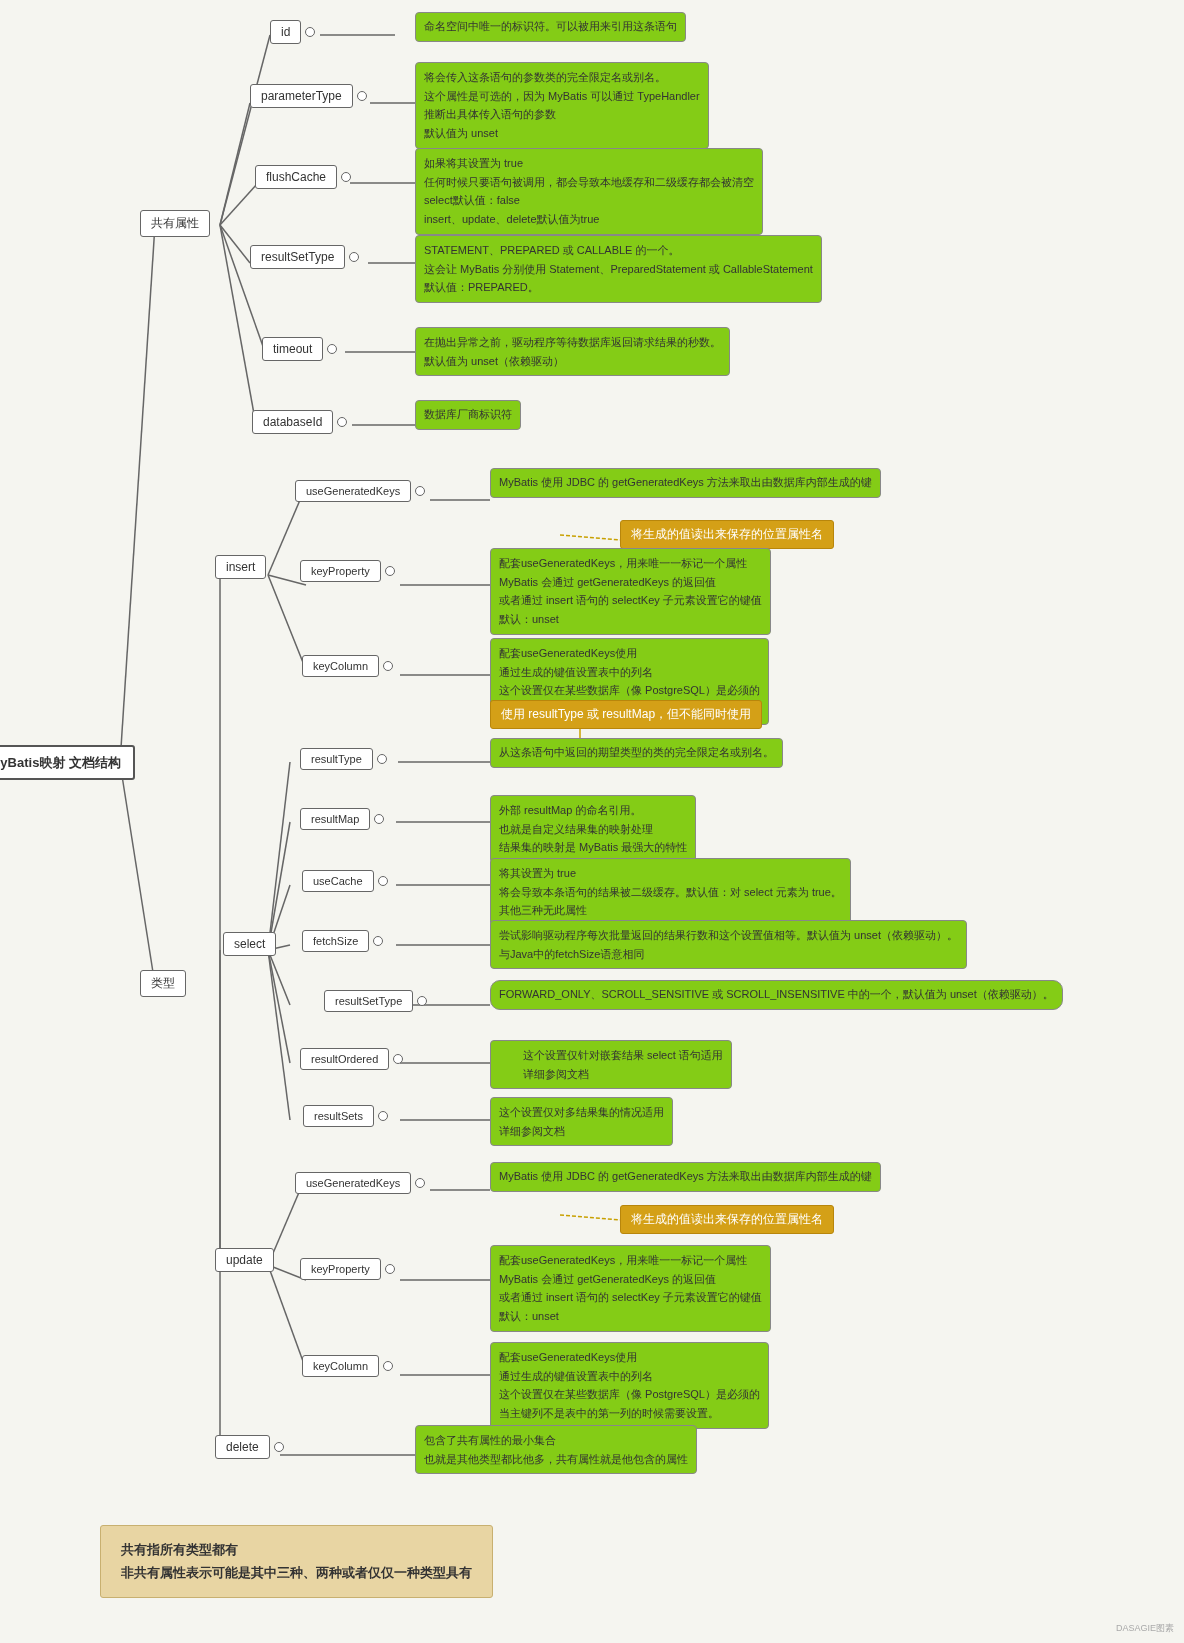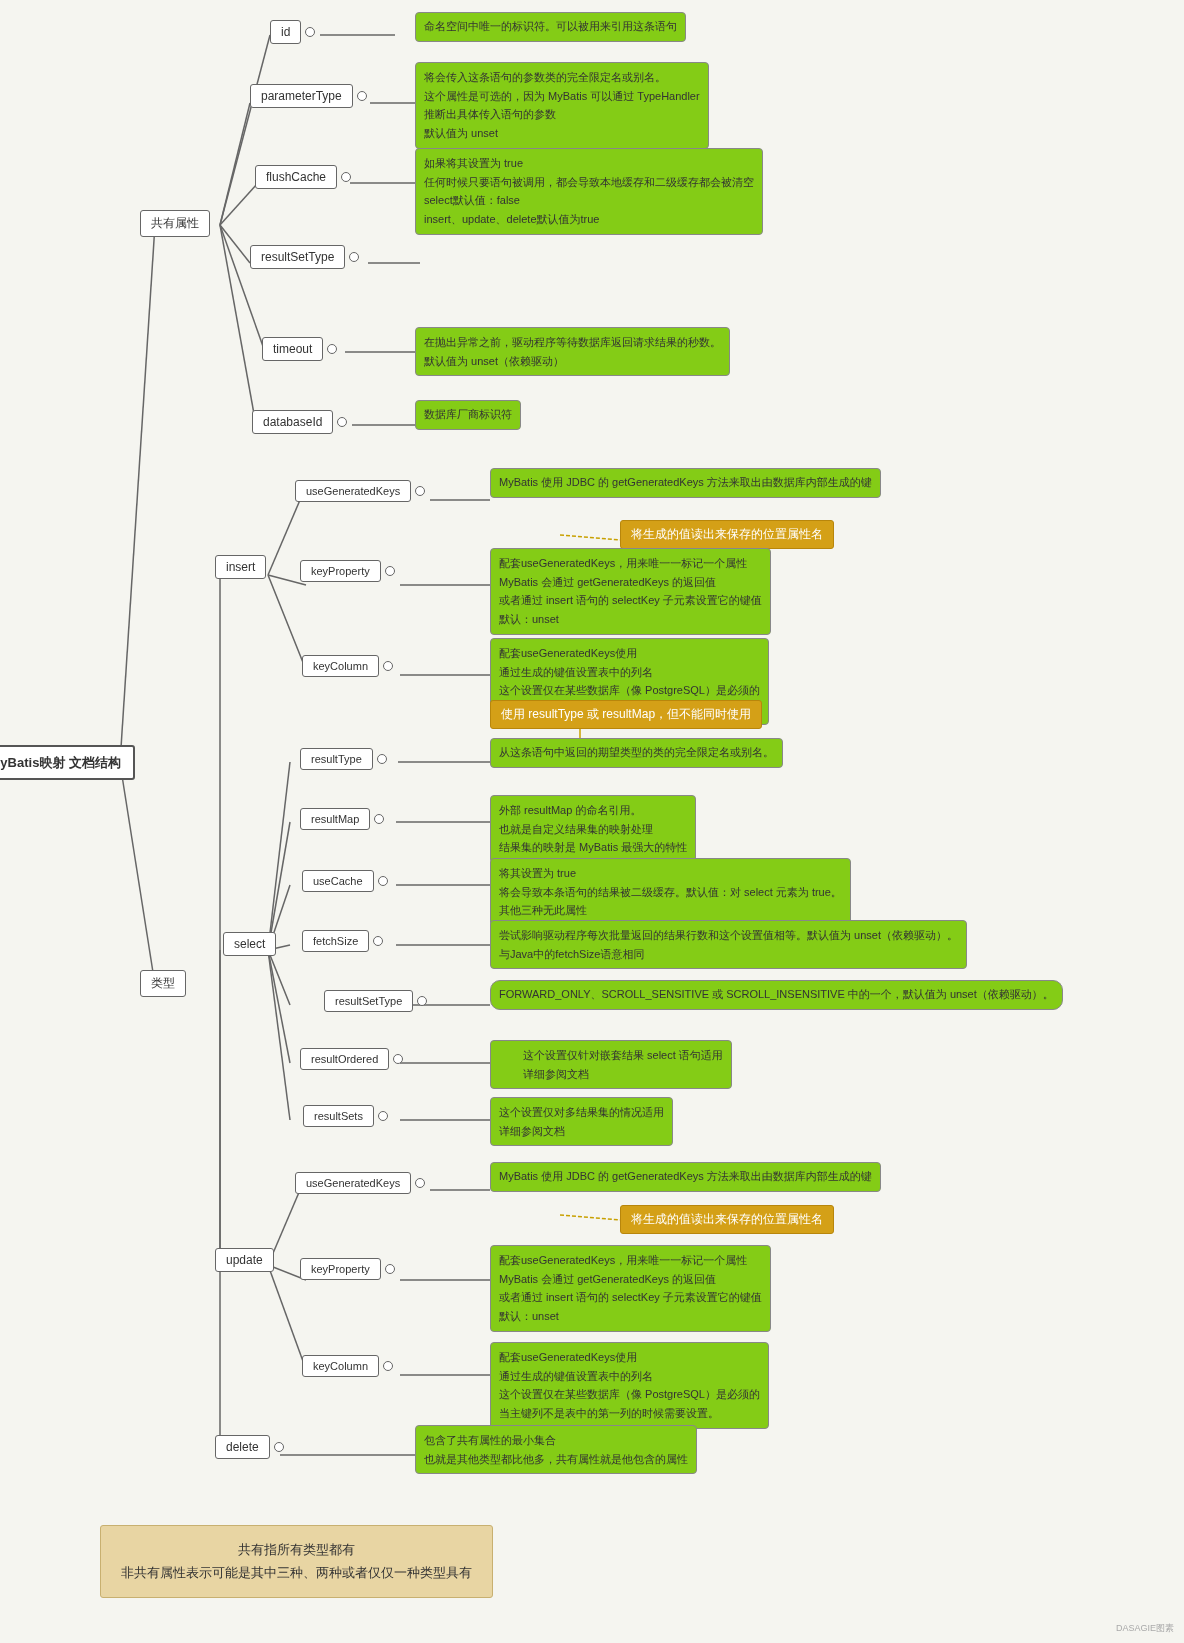--- a/index.html
+++ b/index.html
@@ -264,20 +264,27 @@
     </div>
   </div>
 
   <div class="node" style="left:250px;top:245px;">
     <div class="node-label">
       <div class="node-box">resultSetType</div>
       <div class="circle-connector"></div>
     </div>
   </div>
 
+  <div class="desc-box" style="left:415px;top:235px;max-width:540px;">
+    <div style="line-height:1.7;">
+      STATEMENT、PREPARED 或 CALLABLE 的一个。<br>
+      这会让 MyBatis 分别使用 Statement、PreparedStatement 或 CallableStatement<br>
+      默认值：PREPARED。
+    </div>
+  </div>
 
   <div class="node" style="left:262px;top:337px;">
     <div class="node-label">
       <div class="node-box">timeout</div>
       <div class="circle-connector"></div>
     </div>
   </div>
 
   <div class="desc-box" style="left:415px;top:327px;max-width:510px;">
     <div style="line-height:1.7;">
@@ -509,21 +516,21 @@
   </div>
 
   <div class="desc-box" style="left:415px;top:1425px;max-width:500px;">
     <div style="line-height:1.7;">
       包含了共有属性的最小集合<br>
       也就是其他类型都比他多，共有属性就是他包含的属性
     </div>
   </div>
 
   <div class="node-box highlight-bottom" style="position:absolute;left:100px;top:1525px;max-width:750px;padding:12px 20px;">
-    <div style="font-size:13px;font-weight:normal;line-height:1.8;text-align:center;">
+    <div style="font-size:13px;font-weight:bold;line-height:1.8;text-align:left;">
       共有指所有类型都有<br>
       非共有属性表示可能是其中三种、两种或者仅仅一种类型具有
     </div>
   </div>
 
   <div style="position:absolute;right:10px;bottom:8px;font-size:9px;color:#aaa;">
     <span>DASAGIE图素</span>
   </div>
 
 </div>

